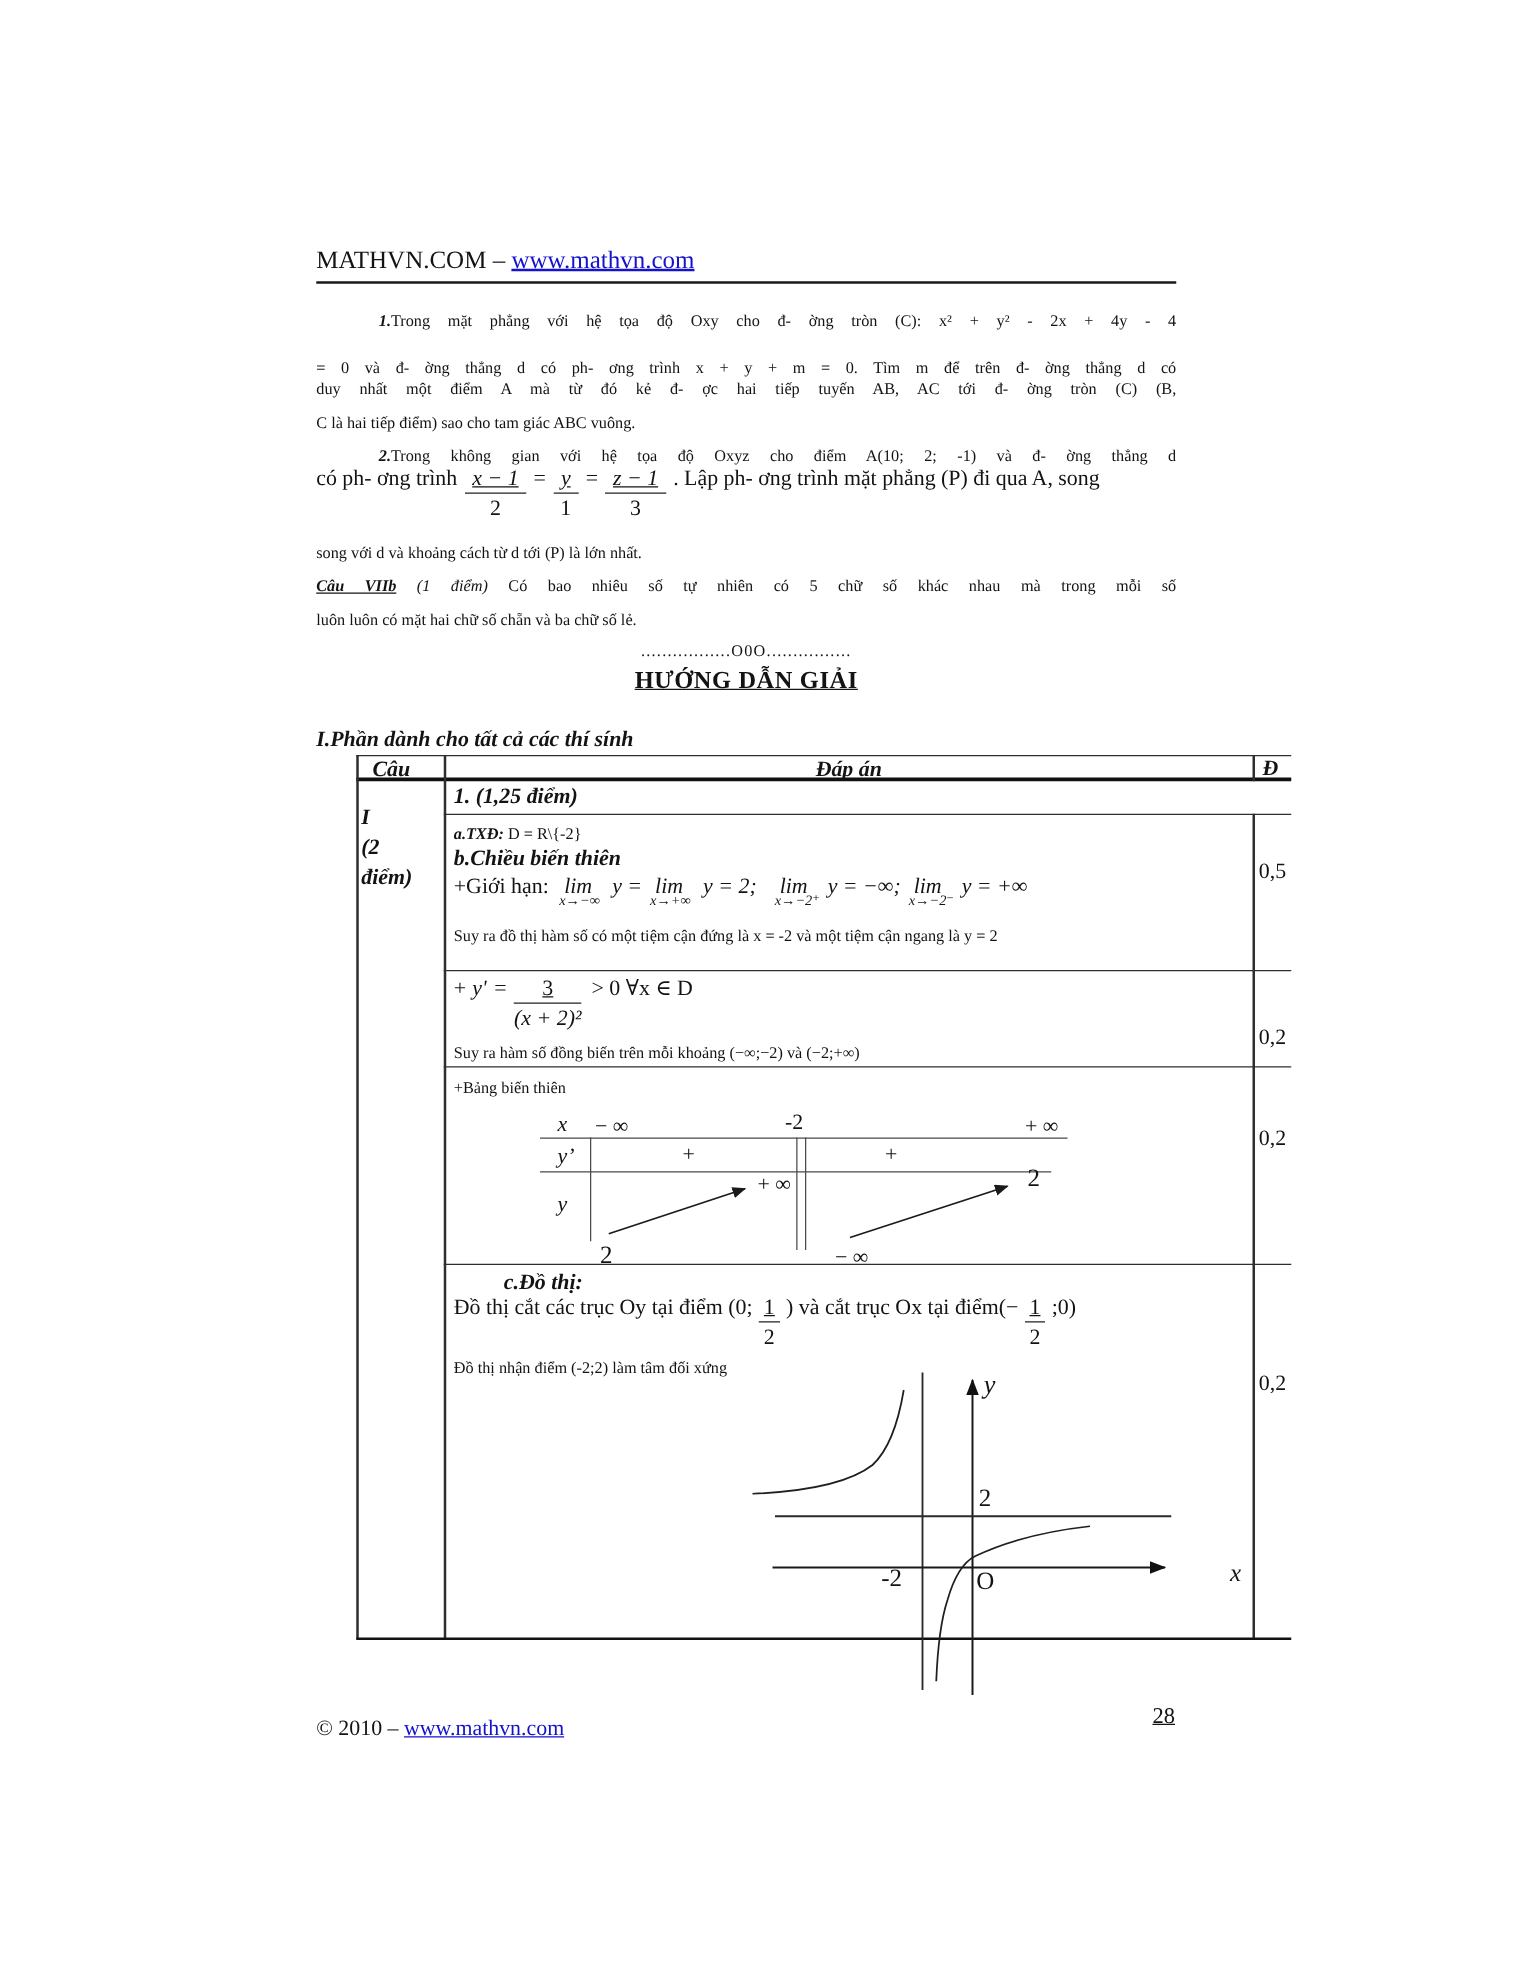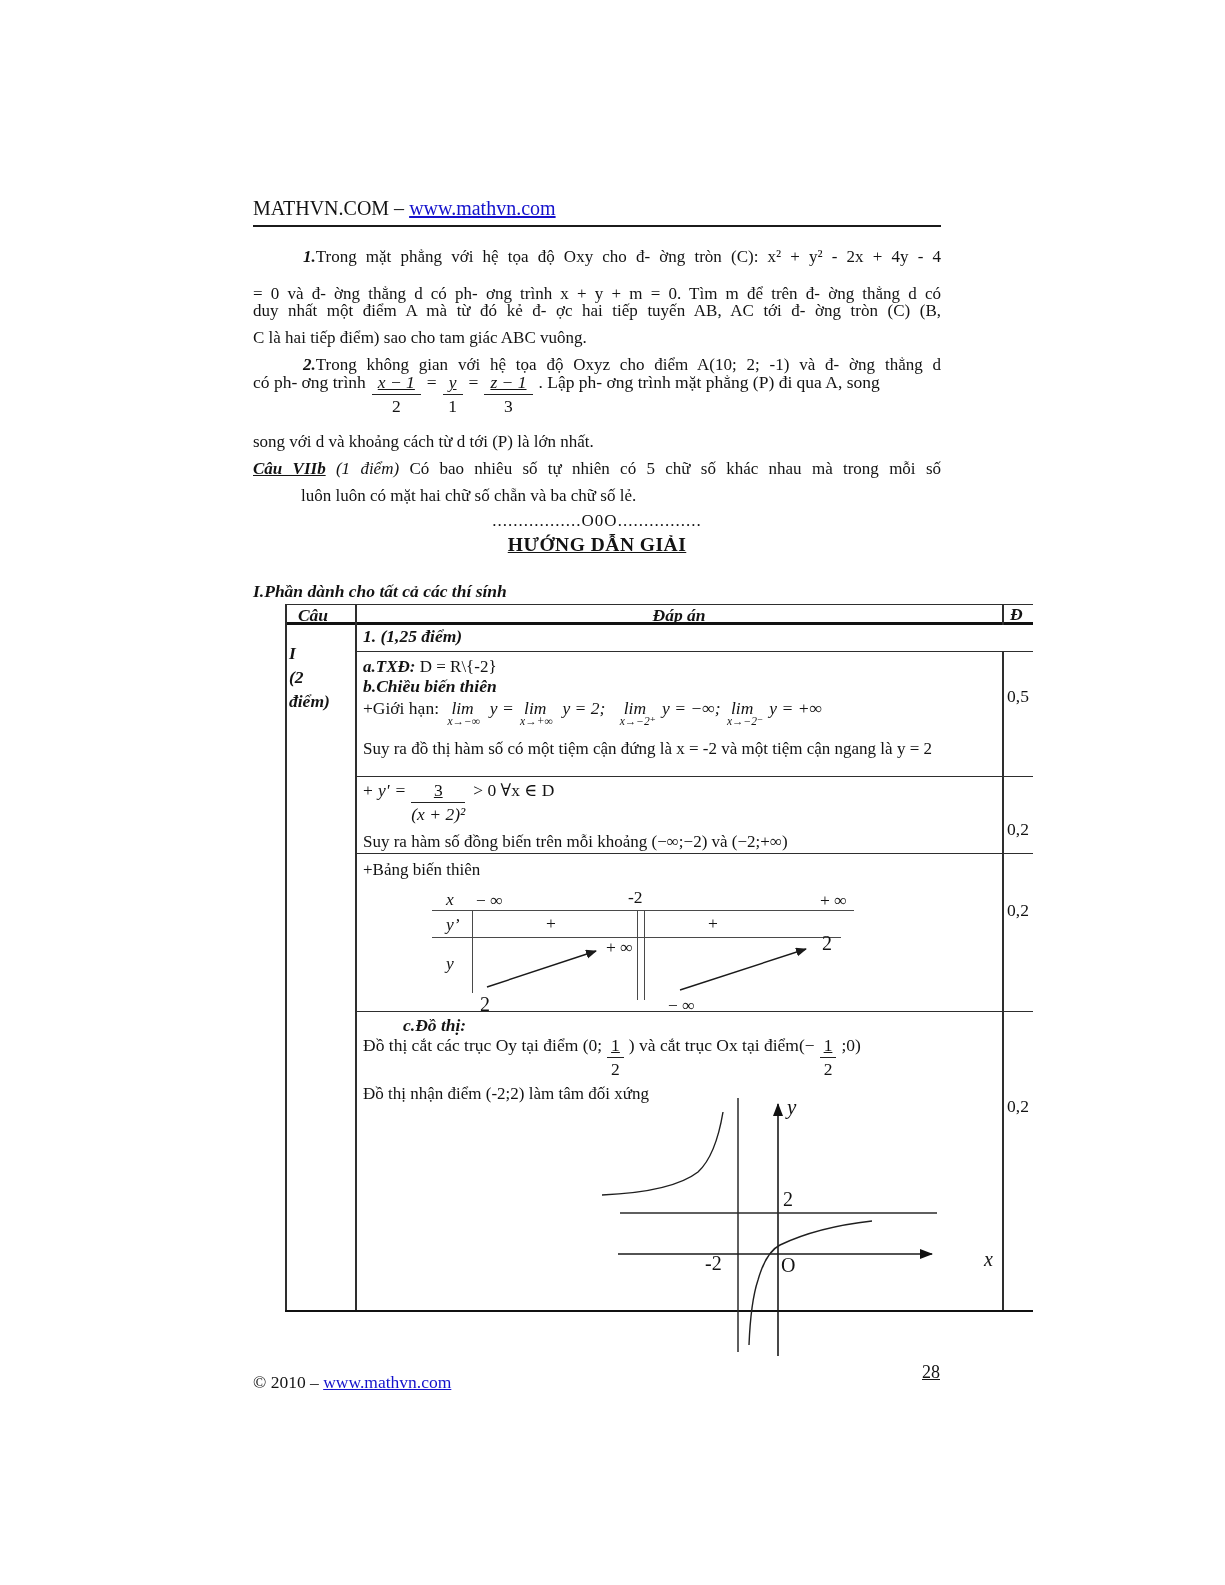--- a/index.html
+++ b/index.html
@@ -1,21 +1,21 @@
 <!DOCTYPE html>
 <html><head>
 <meta charset="utf-8">
 <style>
   html,body{margin:0;padding:0;}
   body{
     width:1225px;height:1585px;position:relative;background:#ffffff;color:#131313;
     font-family:"Liberation Serif","DejaVu Serif",serif;overflow:hidden;
   }
   .abs{position:absolute;}
-  .t{font-size:17px;line-height:27px;}
+  .t{font-size:13px;line-height:27px;}
   .w{width:688px;}
   .just{text-align:justify;text-align-last:justify;}
   .ind{text-indent:50px;}
   .bi{font-weight:bold;font-style:italic;}
   .b{font-weight:bold;}
   .i{font-style:italic;}
   .u{text-decoration:underline;}
   .center{text-align:center;}
   .line{position:absolute;background:#2e2e2e;}
   .link{color:#1412cc;text-decoration:underline;}
@@ -59,21 +59,21 @@
   <span>=</span>
   <span class="frac" style="margin:0 6px;">
       <span class="n i">z − 1</span>
       <span class="d">3</span>
     </span>
   <span>. Lập ph- ơng trình mặt phẳng (P) đi qua A, song</span>
 </div>
 <div class="abs t w" style="left:253px;top:428px;">song với d và khoảng cách từ d tới (P) là lớn nhất.</div>
 
 <div class="abs t w just" style="left:253px;top:455px;"><span class="bi u">Câu VIIb</span><span class="i"> (1 điểm) </span><span>Có bao nhiêu số tự nhiên có 5 chữ số khác nhau mà trong mỗi số</span></div>
-<div class="abs t w" style="left:253px;top:482px;margin-left:48px;">luôn luôn có mặt hai chữ số chẵn và ba chữ số lẻ.</div>
+<div class="abs t w" style="left:253px;top:482px;">luôn luôn có mặt hai chữ số chẵn và ba chữ số lẻ.</div>
 <div class="abs t w center" style="left:253px;top:507px;letter-spacing:1px;">.................O0O................</div>
 
 <div class="abs w center" style="left:253px;top:534px;font-size:19.5px;">
   <span class="b u" style="letter-spacing:0.5px;">HƯỚNG DẪN GIẢI</span>
 </div>
 <div class="abs bi" style="left:253px;top:581px;font-size:17.5px;">I.Phần dành cho tất cả các thí sính</div>
 
 <div class="line" style="left:285px;top:604px;width:748px;height:1.4px;"></div>
 <div class="line" style="left:285px;top:622px;width:748px;height:2.6px;background:#111;"></div>
 <div class="line" style="left:285px;top:604px;width:1.6px;height:707px;"></div>

